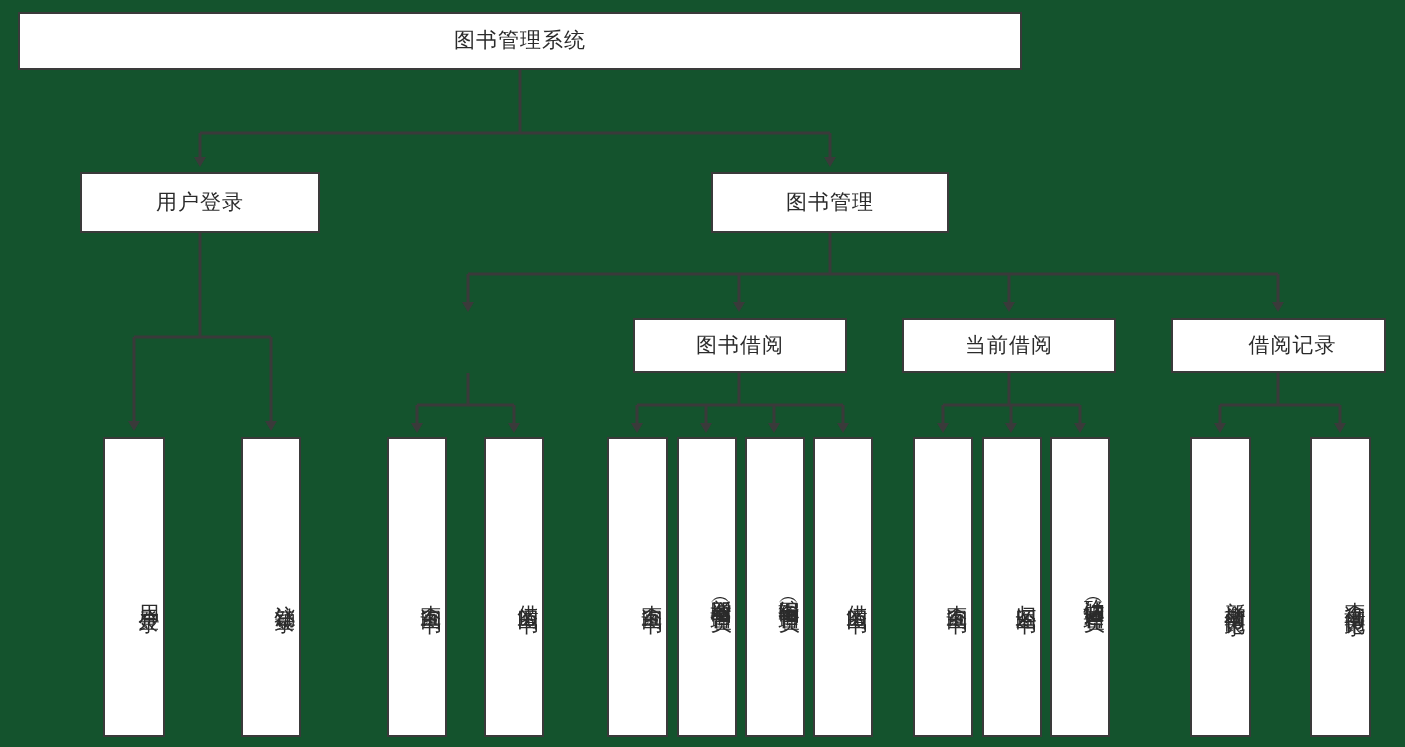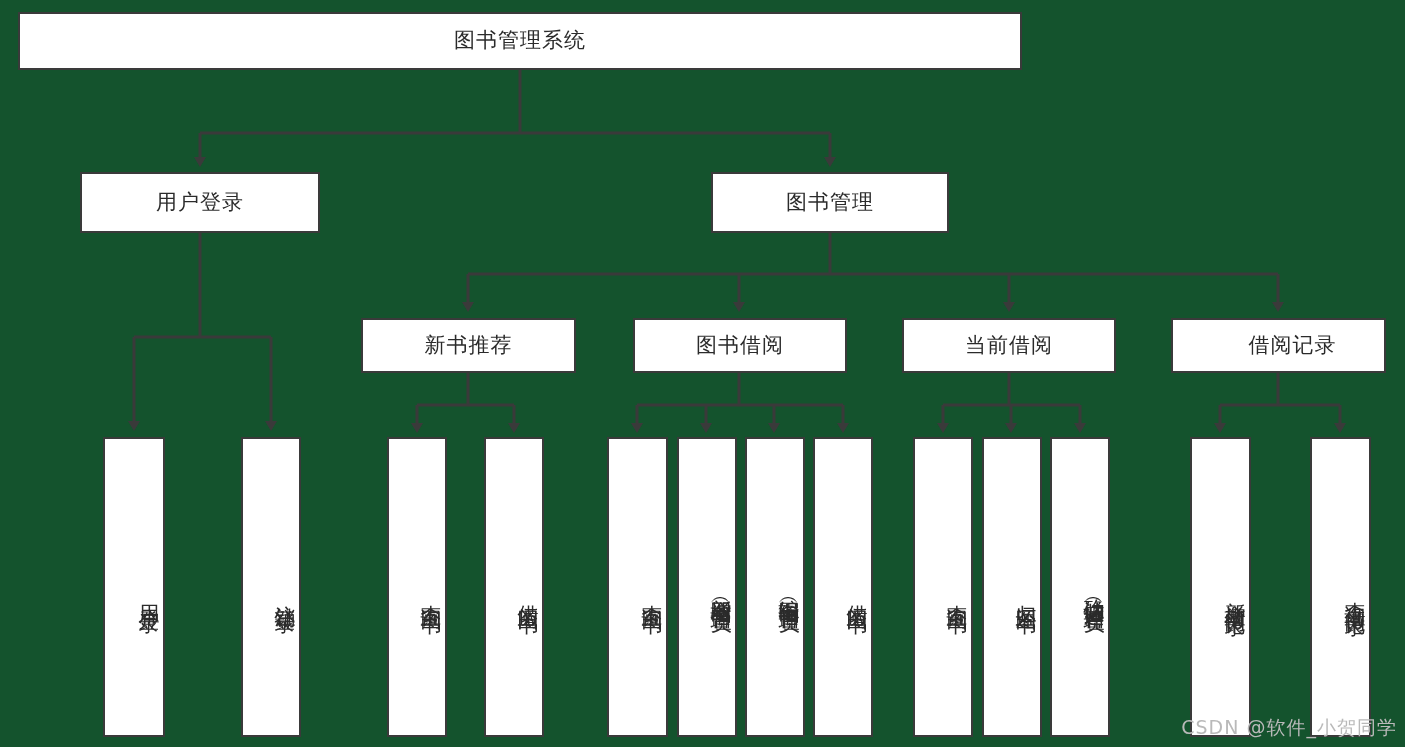--- a/index.html
+++ b/index.html
@@ -132,23 +132,20 @@
   </div>
 
   <div class="node h" style="left:80px; top:172px; width:240px; height:61px;">
     <span>用户登录</span>
   </div>
 
   <div class="node h" style="left:711px; top:172px; width:238px; height:61px;">
     <span>图书管理</span>
   </div>
 
-  <div class="node h" style="left:361px; top:318px; width:215px; height:55px;">
-    <span>新书推荐</span>
-  </div>
 
   <div class="node h" style="left:633px; top:318px; width:214px; height:55px;justify-content:center;">
     <span>图书借阅</span>
   </div>
 
   <div class="node h" style="left:902px; top:318px; width:214px; height:55px;">
     <span>当前借阅</span>
   </div>
 
   <div class="node h" style="left:1171px; top:318px; width:215px; height:55px;padding-left:28px;">
@@ -200,15 +197,14 @@
   </div>
 
   <div class="node v" style="left:1190px; top:437px; width:61px; height:300px;">
     <span class="vtext">新增借阅记录</span>
   </div>
 
   <div class="node v" style="left:1310px; top:437px; width:61px; height:300px;">
     <span class="vtext">查询借阅记录</span>
   </div>
 
-  <div id="watermark">CSDN @软件_小贺同学</div>
 
 </div>
 
 </body></html>

